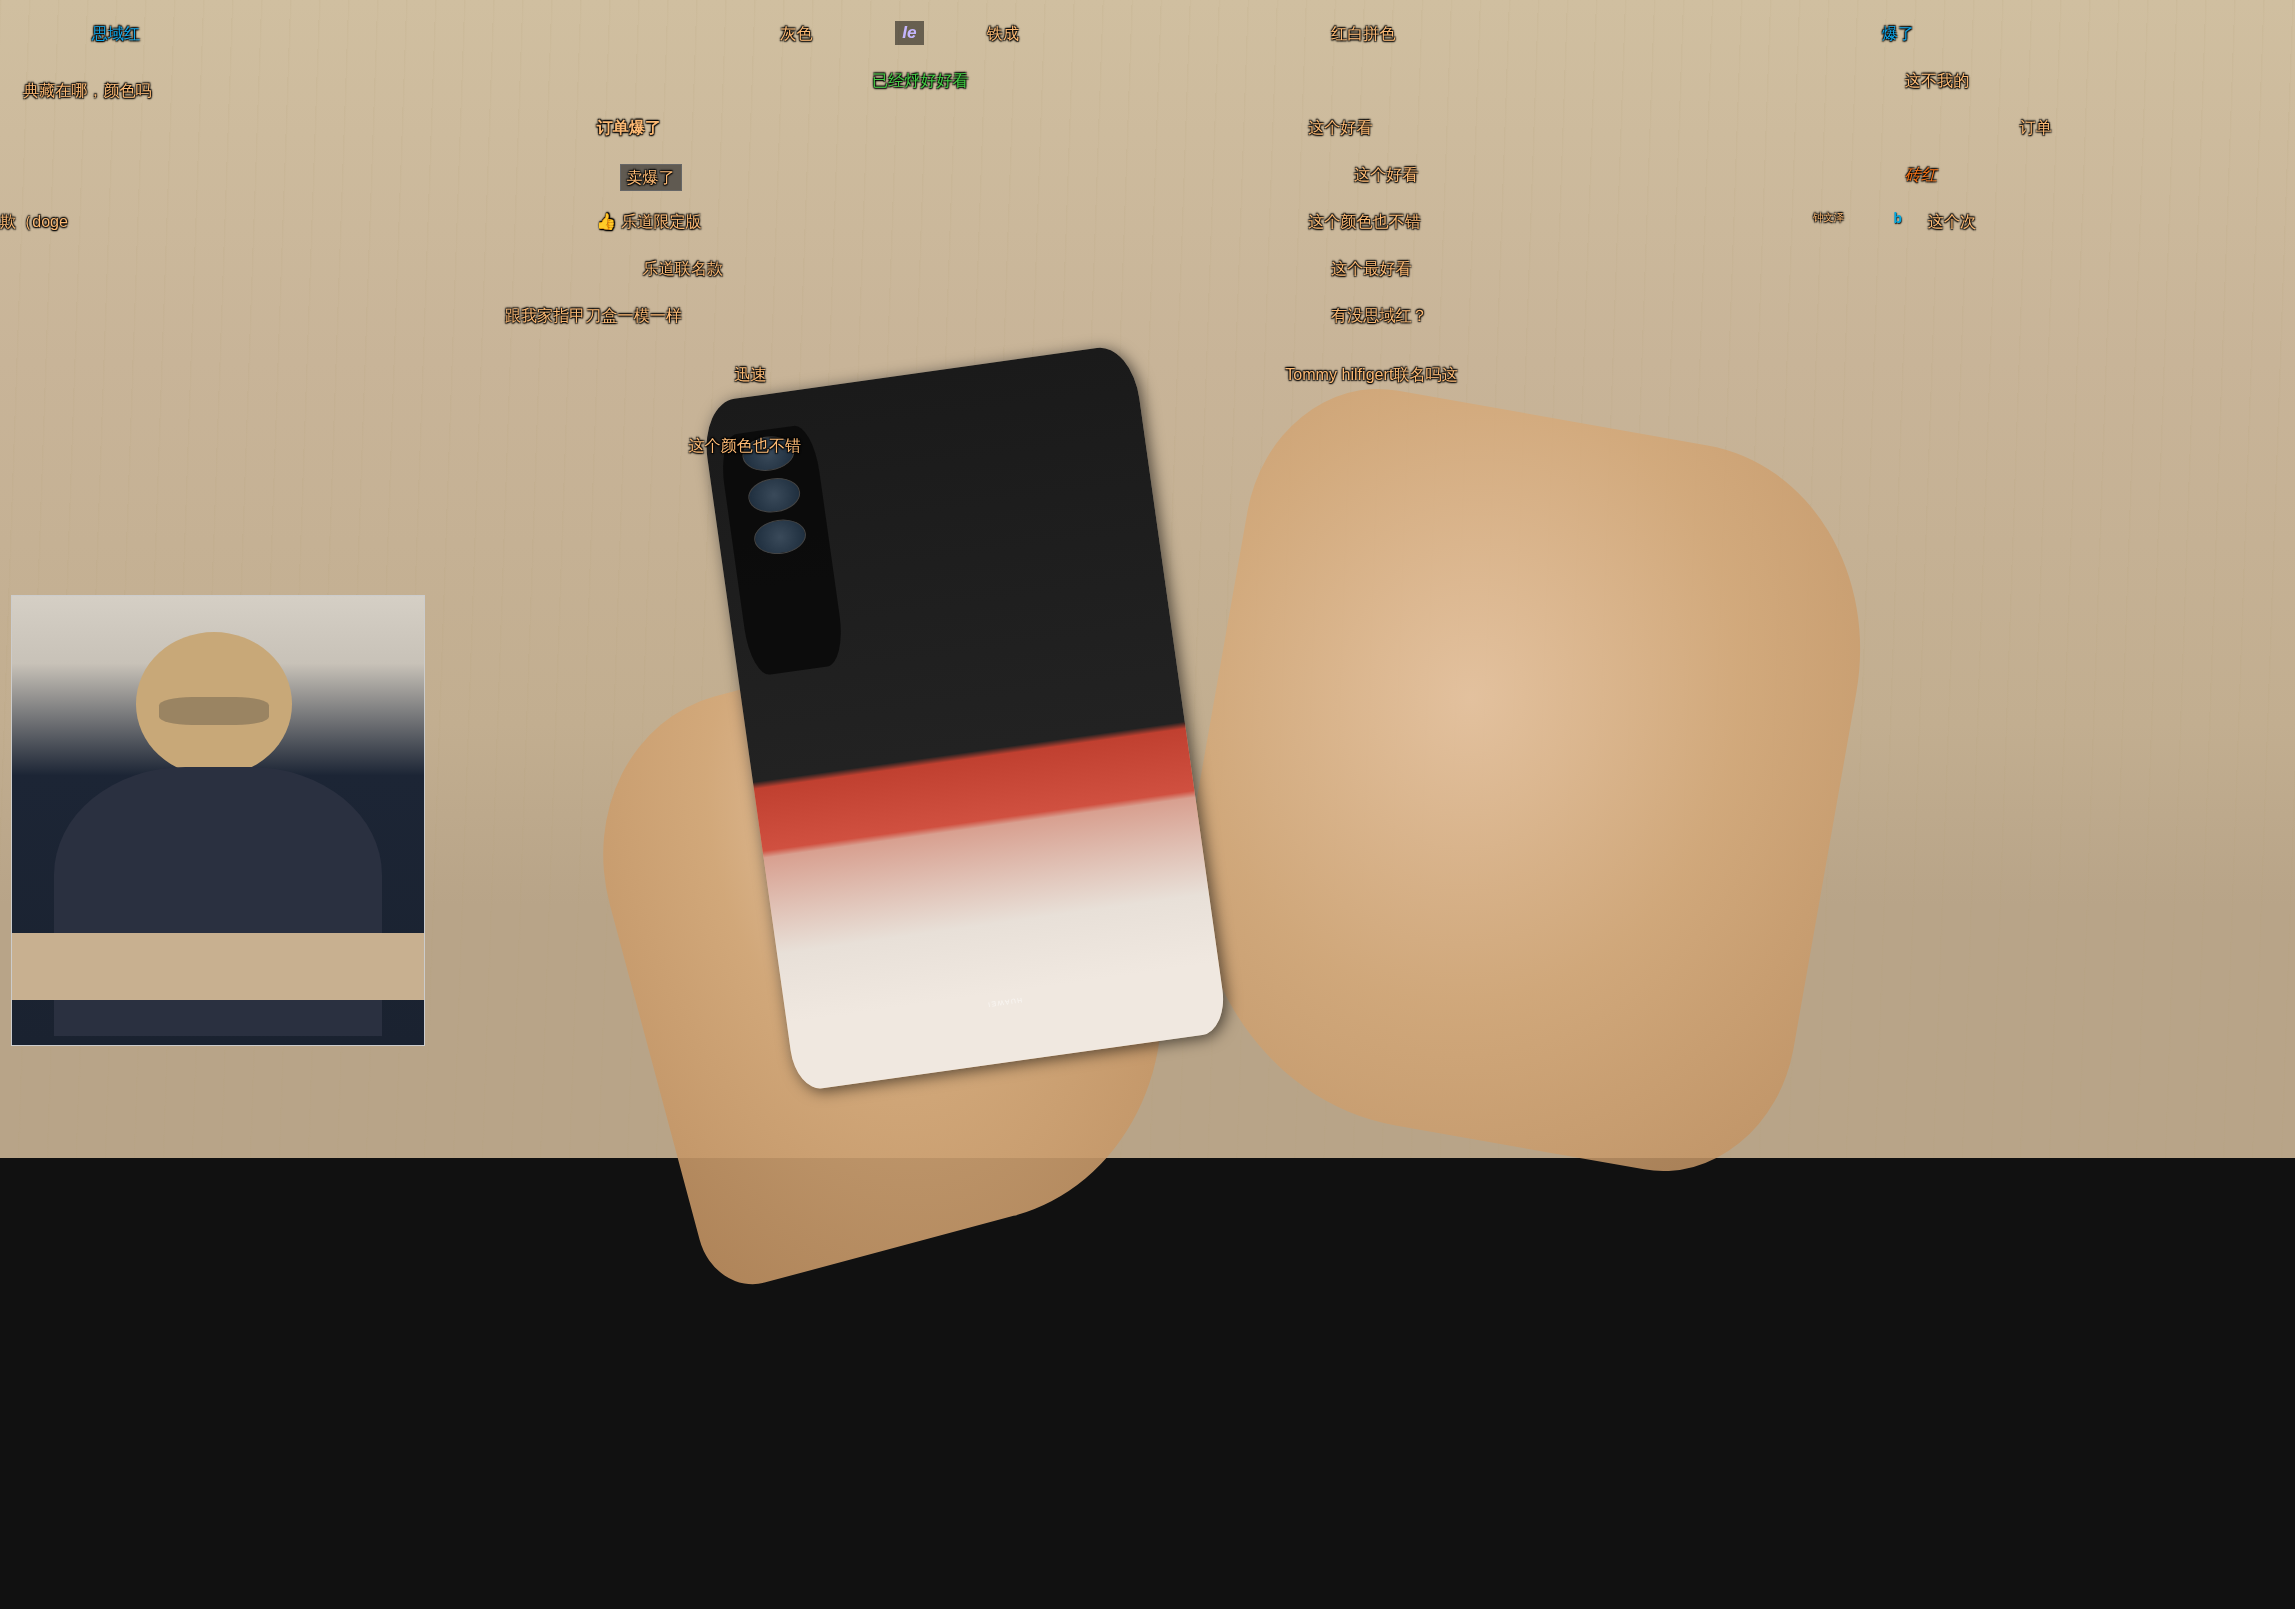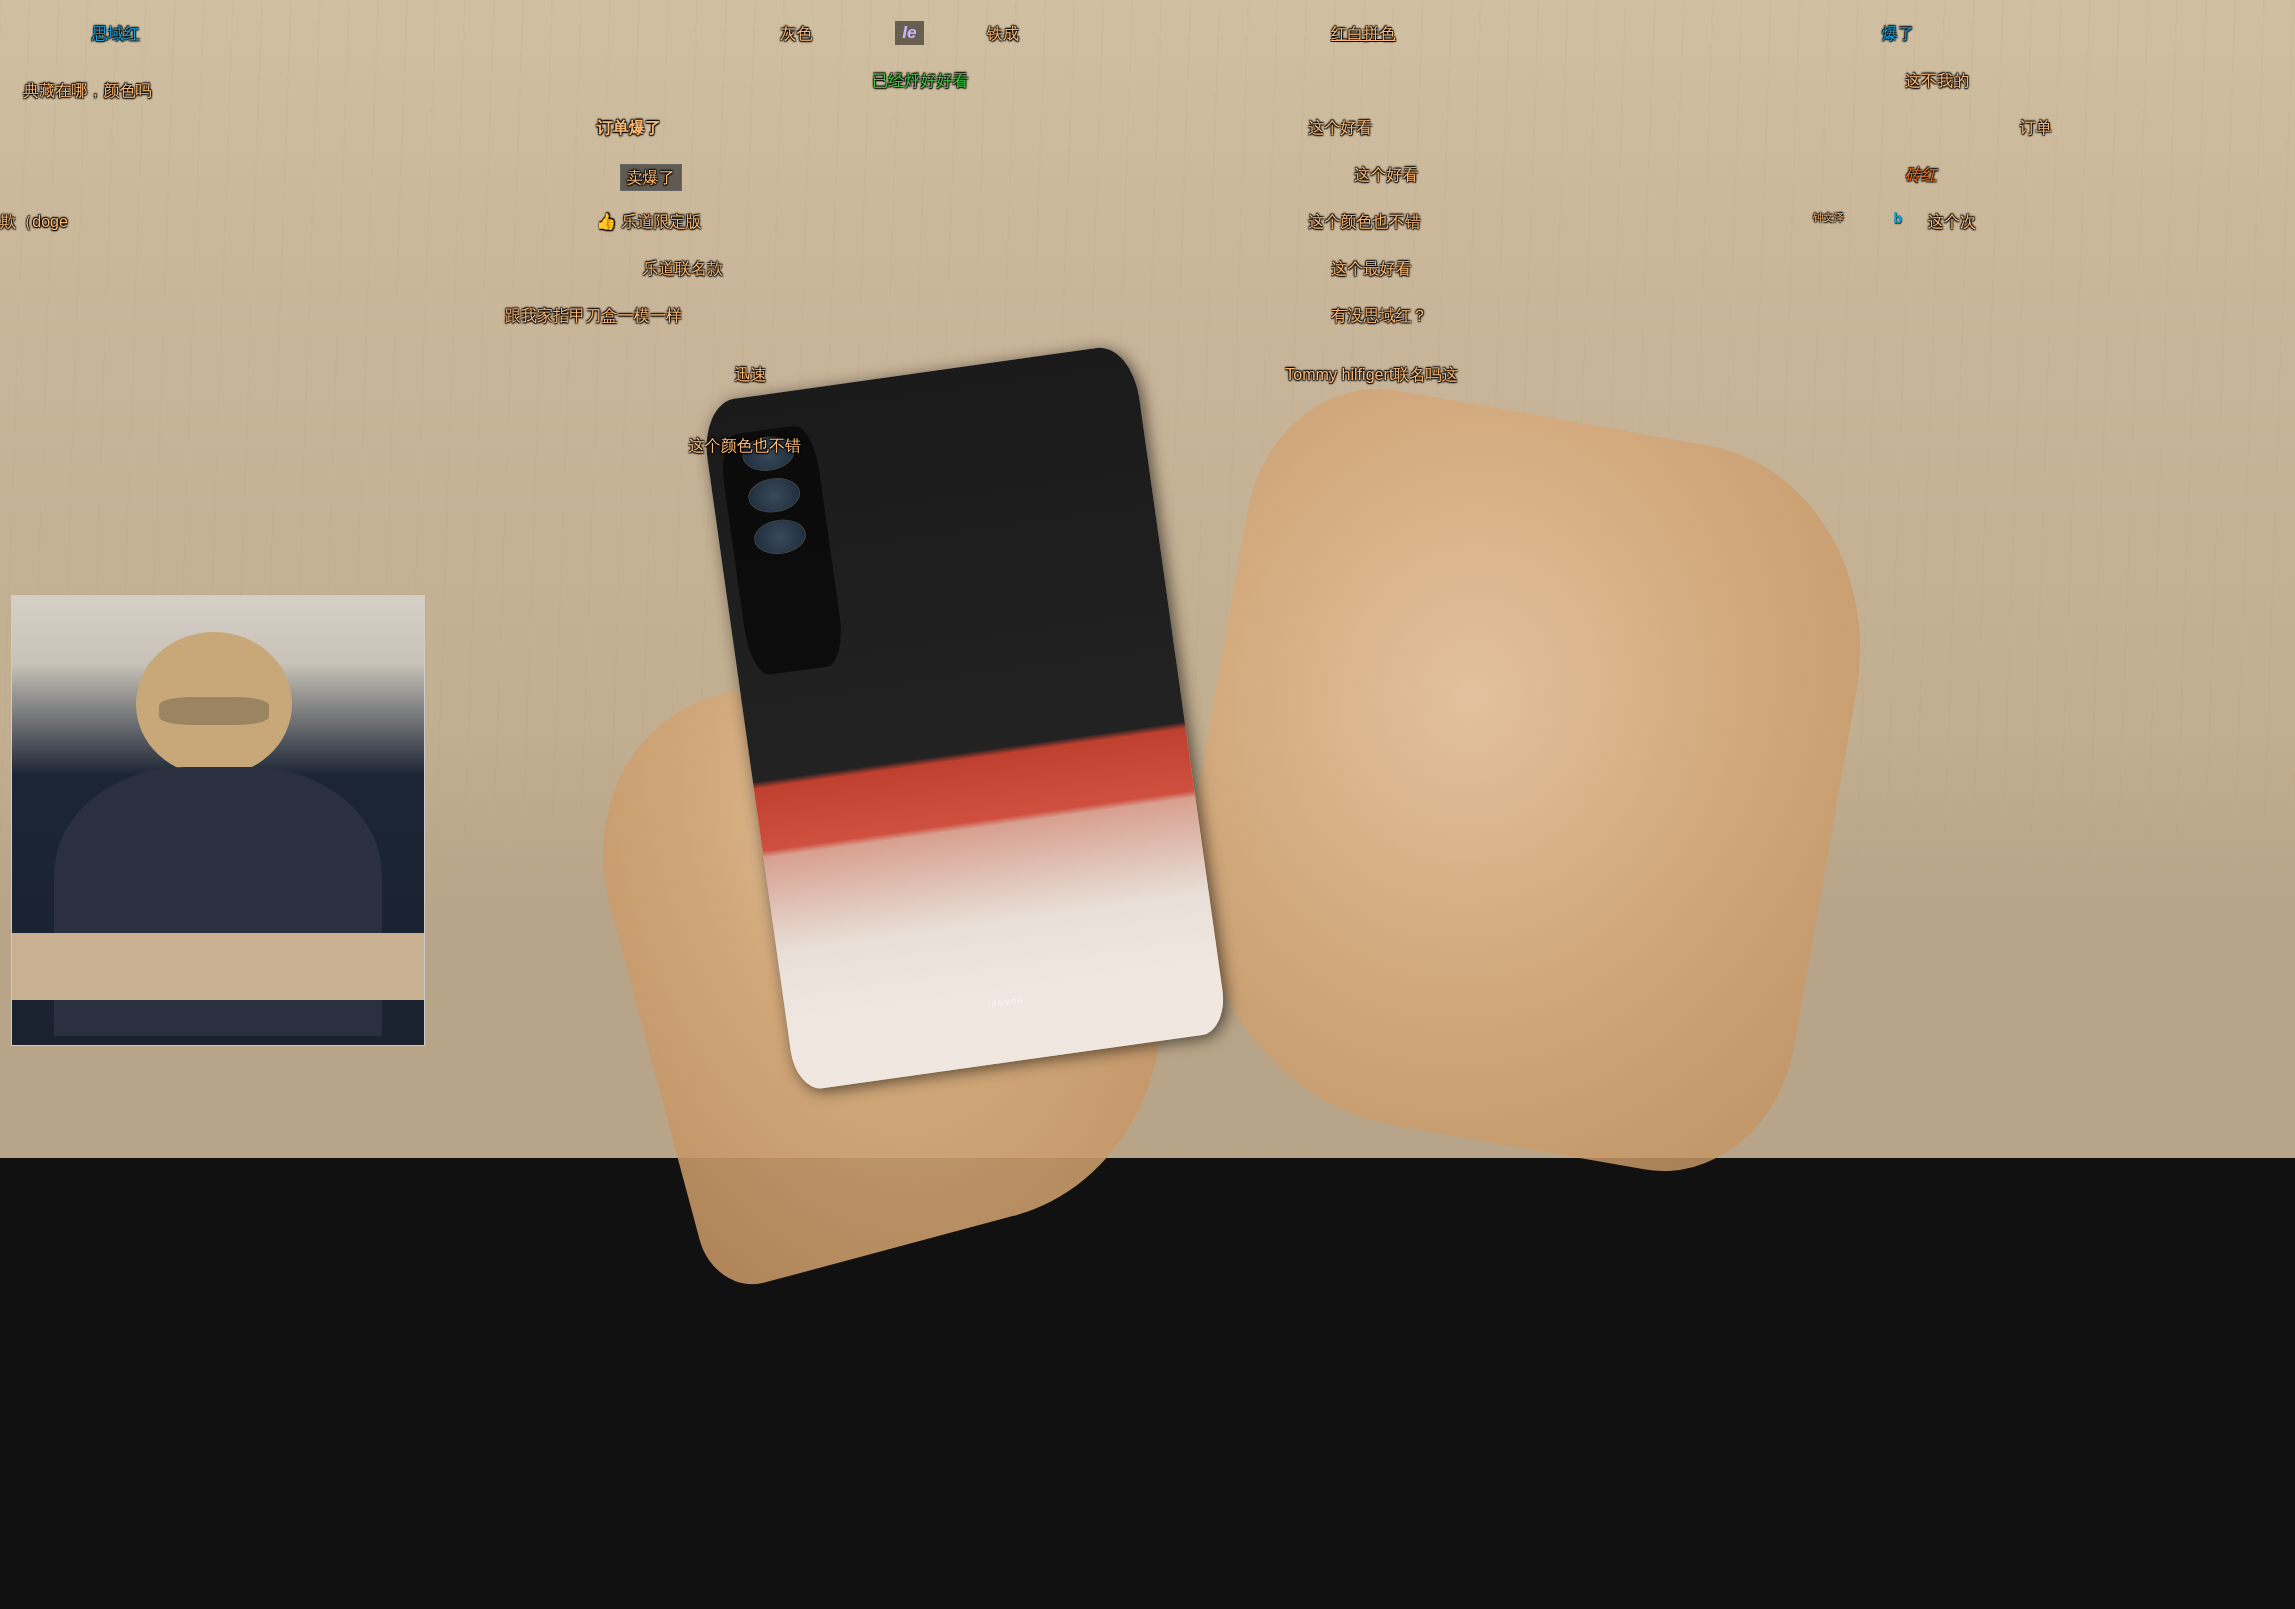--- a/index.html
+++ b/index.html
@@ -302,21 +302,21 @@
       <div class="person-body"></div>
       <div class="person-desk"></div>
     </div>
   </div>
 
   <div class="danmaku-overlay">
 
     <span class="danmaku-item red" style="top:2%;left:4%;">思域红</span>
     <span class="danmaku-item white" style="top:2%;left:34%;">灰色</span>
     <span class="danmaku-item white" style="top:2%;left:43%;">铁成</span>
-    <span class="danmaku-item white" style="top:2%;left:58%;text-decoration:underline;">红白拼色</span>
+    <span class="danmaku-item white" style="top:2%;left:58%;">红白拼色</span>
     <span class="danmaku-item red" style="top:2%;left:82%;">爆了</span>
 
     <span class="danmaku-item white" style="top:6%;left:1%;margin-top:10px;">典藏在哪，颜色吗</span>
     <span class="danmaku-item green" style="top:6%;left:38%;">已经烀好好看</span>
     <span class="danmaku-item white" style="top:6%;left:83%;">这不我的</span>
 
     <span class="danmaku-item white" style="top:10%;left:26%;font-weight:bold;">订单爆了</span>
     <span class="danmaku-item white" style="top:10%;left:57%;">这个好看</span>
     <span class="danmaku-item white" style="top:10%;left:88%;">订单</span>
 

